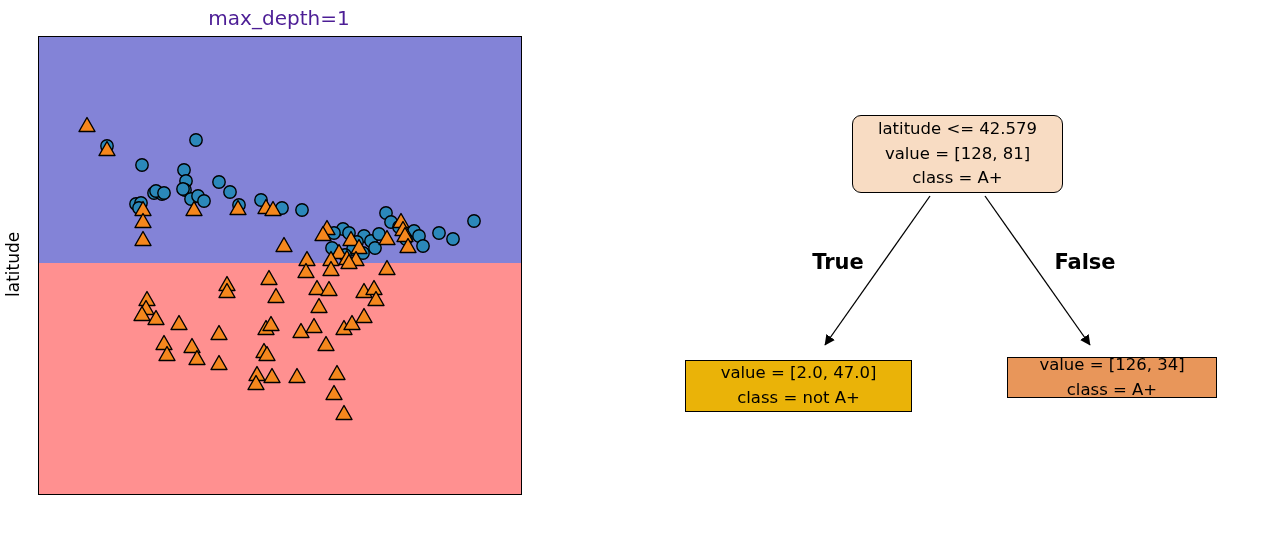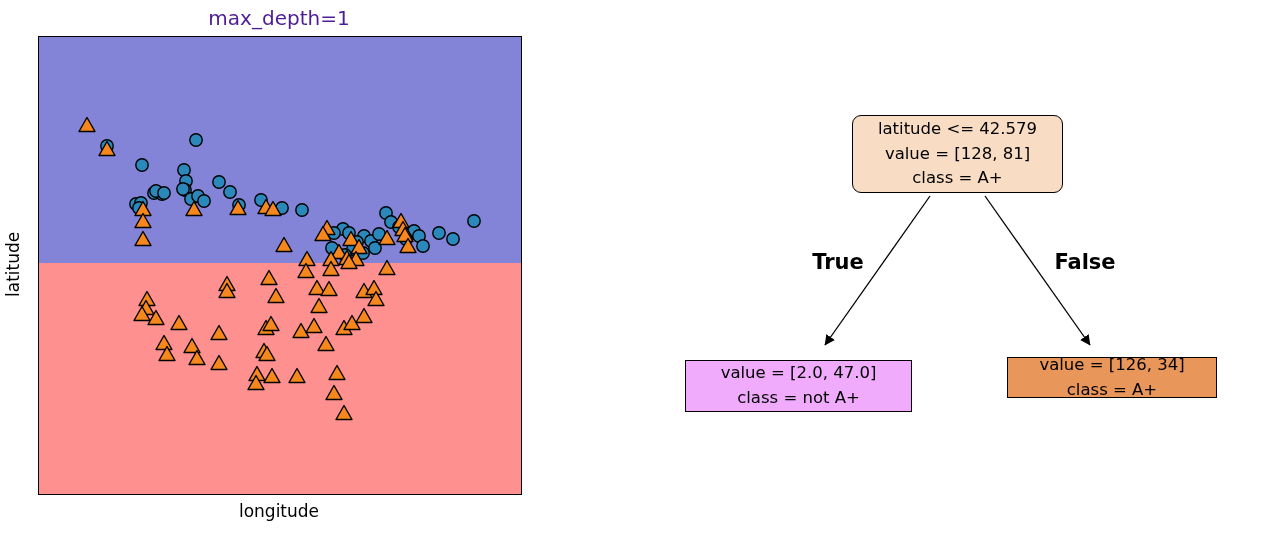--- a/index.html
+++ b/index.html
@@ -144,42 +144,41 @@
         <path d="M 228 309.5 L 236 323.5 L 220 323.5 Z" fill="#f5871d" stroke="#000000" stroke-width="1.4" stroke-linejoin="round"></path>
         <path d="M 218 329.5 L 226 343.5 L 210 343.5 Z" fill="#f5871d" stroke="#000000" stroke-width="1.4" stroke-linejoin="round"></path>
         <path d="M 233 331.5 L 241 345.5 L 225 345.5 Z" fill="#f5871d" stroke="#000000" stroke-width="1.4" stroke-linejoin="round"></path>
         <path d="M 217 338.5 L 225 352.5 L 209 352.5 Z" fill="#f5871d" stroke="#000000" stroke-width="1.4" stroke-linejoin="round"></path>
         <path d="M 258 331.5 L 266 345.5 L 250 345.5 Z" fill="#f5871d" stroke="#000000" stroke-width="1.4" stroke-linejoin="round"></path>
         <path d="M 298 328.5 L 306 342.5 L 290 342.5 Z" fill="#f5871d" stroke="#000000" stroke-width="1.4" stroke-linejoin="round"></path>
         <path d="M 295 348.5 L 303 362.5 L 287 362.5 Z" fill="#f5871d" stroke="#000000" stroke-width="1.4" stroke-linejoin="round"></path>
         <path d="M 305 368.5 L 313 382.5 L 297 382.5 Z" fill="#f5871d" stroke="#000000" stroke-width="1.4" stroke-linejoin="round"></path>
       </svg>
   </div>
-  <div id="xlabel">longitude</div>
 
   <svg id="tree-arrows" width="1288" height="538" viewBox="0 0 1288 538">
     <defs>
       <marker id="arrowhead" markerWidth="9" markerHeight="8" refX="7.5" refY="4" orient="auto">
         <path d="M0,0 L8,4 L0,8 Z" fill="#000"></path>
       </marker>
     </defs>
     <line x1="930" y1="196" x2="825" y2="345" stroke="#000" stroke-width="1.3" marker-end="url(#arrowhead)"></line>
     <line x1="985" y1="196" x2="1090" y2="345" stroke="#000" stroke-width="1.3" marker-end="url(#arrowhead)"></line>
   </svg>
 
   <div id="tree-root" class="tree-node" style="background-color: rgb(248, 220, 195);">
     <div>latitude &lt;= 42.579</div>
     <div>value = [128, 81]</div>
     <div>class = A+</div>
   </div>
 
   <div id="edge-label-true" class="edge-label">True</div>
   <div id="edge-label-false" class="edge-label">False</div>
 
-  <div id="tree-leaf-left" class="tree-node" style="background-color: #f0abfc;">
+  <div id="tree-leaf-left" class="tree-node" style="background-color: #eab308;">
     <div>value = [2.0, 47.0]</div>
     <div>class = not A+</div>
   </div>
 
   <div id="tree-leaf-right" class="tree-node" style="background-color: rgb(232, 150, 90);">
     <div>value = [126, 34]</div>
     <div>class = A+</div>
   </div>
 
 </div>

